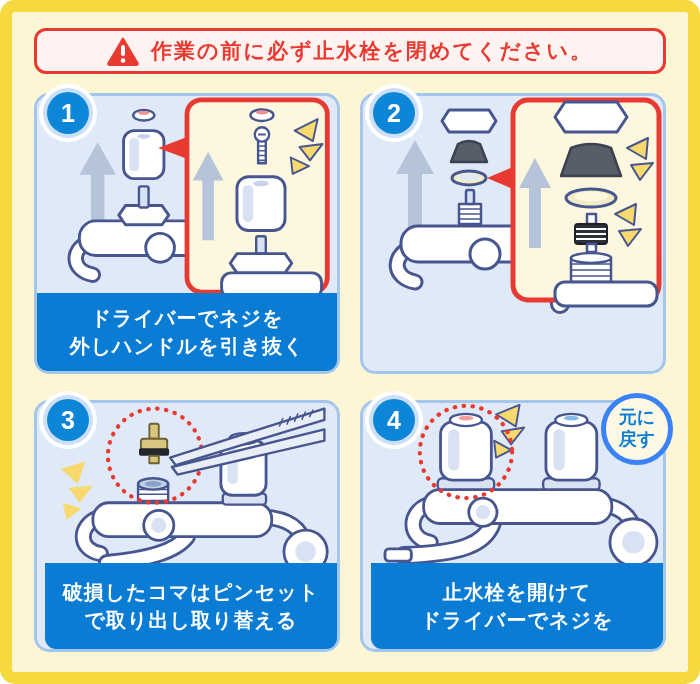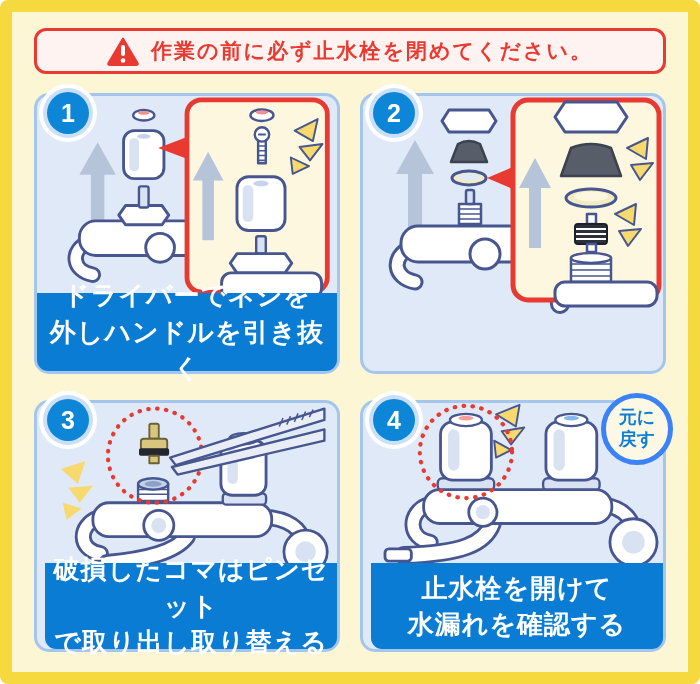--- a/index.html
+++ b/index.html
@@ -3,21 +3,21 @@
 <meta charset="utf-8">
 <style>
   html,body{margin:0;padding:0;background:#fff;}
   body{font-family:"Liberation Sans","DejaVu Sans",sans-serif;}
   .sheet{
     position:relative;
     width:700px;height:684px;
     box-sizing:border-box;
     background:#fcf6d5;
     border:12px solid #f6d83f;
-    border-radius:8px;
+    border-radius:15px;
     padding:16px 22px 18px 22px;
     overflow:hidden;
   }
   
   .warning{
     box-sizing:border-box;
     height:46px;
     background:#fef3f1;
     border:3px solid #e93a32;
     border-radius:12px;
@@ -48,21 +48,21 @@
     border-radius:12px 12px 0 0;
     min-height:0;
   }
   .art svg{display:block;width:100%;height:100%;}
   .caption{
     flex:0 0 auto;
     background:#0b7cd4;
     border-radius:0 0 11px 11px;
     color:#fff;
     font-weight:bold;
-    font-size:26px;
+    font-size:20px;
     line-height:1.4;
     letter-spacing:1px;
     text-align:center;
     white-space:pre-line;
     display:flex;align-items:center;justify-content:center;
     padding:4px 2px;
   }
   .row-top .caption{height:70px;}
   .row-bottom .caption{height:78px;margin-left:8px;}
   
@@ -351,17 +351,17 @@
               <ellipse cx="212" cy="16" rx="8" ry="2.5" fill="#85b9ea"></ellipse>
             </g>
             <rect class="ln" x="55" y="92" width="200" height="36" rx="17"></rect>
             <circle class="ln" cx="118" cy="116" r="15"></circle>
             <circle class="shade" cx="118" cy="116" r="7.5"></circle>
           </g>
           <circle class="dot-circle" cx="100" cy="52" r="49"></circle>
         </svg>
       </div>
       <div class="caption">止水栓を開けて
-水漏れを確認する</div>
+ドライバーでネジを</div>
     </section>
 
   </div>
 </div>
 
 </body></html>

